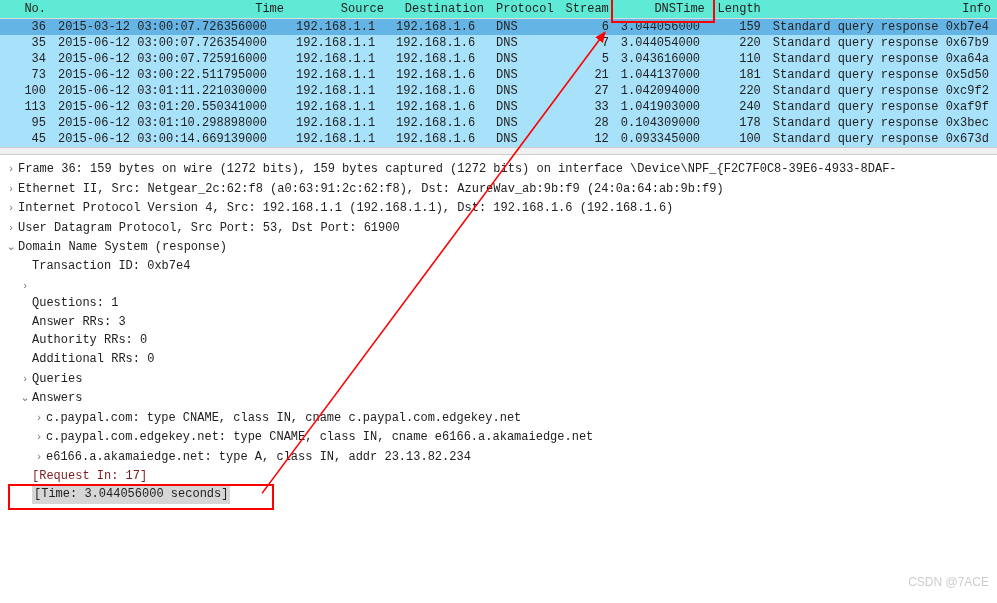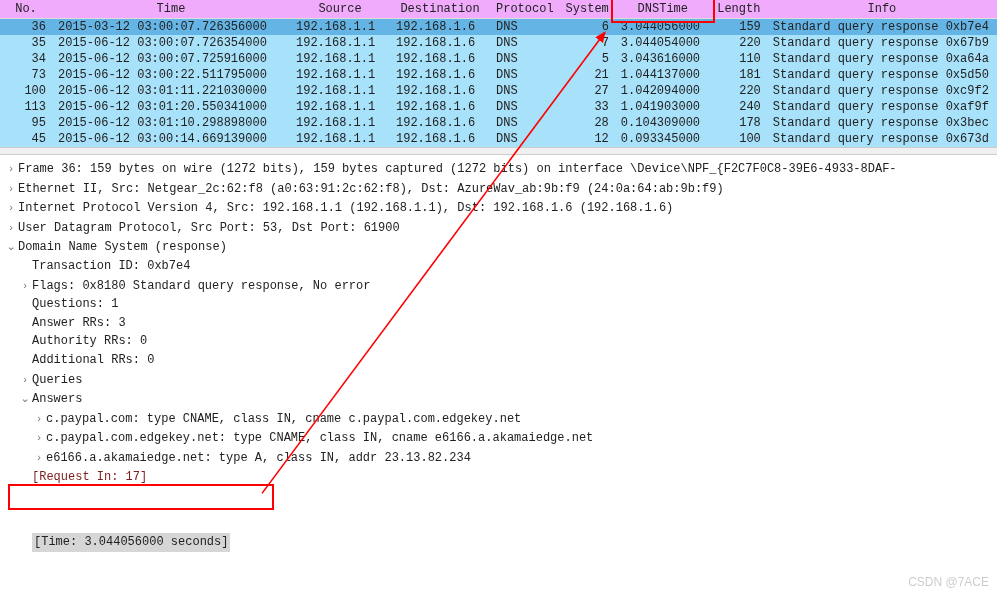--- a/index.html
+++ b/index.html
@@ -13,22 +13,22 @@
     height: 603px;
     overflow: hidden;
     position: relative;
   }
   .packet-list {
     width: 100%;
     border-collapse: collapse;
     background: #fff;
   }
   .packet-list th {
-    text-align: center;
-    background: #f0abfc;
+    text-align: right;
+    background: #5eead4;
     border-bottom: 1px solid #ddd;
     padding: 2px 6px;
     font-weight: normal;
     white-space: nowrap;
     font-size: 12px;
     position: relative;
   }
   .red-box-header {
     position: absolute;
     border: 2px solid red;
@@ -76,21 +76,20 @@
   .tree-indent {
     display: inline-block;
   }
   .link-text {
     color: #7f1d1d;
   }
   .sel-gray {
     background: #d6d6d6;
     display: inline-block;
     padding: 0 2px;
-    margin-top: 47px;
   }
   .red-box-bottom {
     position: absolute;
     border: 2px solid red;
     pointer-events: none;
     z-index: 5;
   }
   .watermark {
     position: absolute;
     right: 8px;
@@ -123,21 +122,21 @@
     <col style="width:56px">
     <col>
   </colgroup>
   <thead>
     <tr>
       <th>No.</th>
       <th>Time</th>
       <th>Source</th>
       <th>Destination</th>
       <th>Protocol</th>
-      <th>System</th>
+      <th>Stream</th>
       <th id="th-dnstime">DNSTime</th>
       <th>Length</th>
       <th>Info</th>
     </tr>
   </thead>
   <tbody id="packet-rows">
       <tr class="selected">
         <td class="num-col">36</td>
         <td>2015-03-12 03:00:07.726356000</td>
         <td>192.168.1.1</td>
@@ -260,21 +259,20 @@
   </div>
 
   <div class="tree-line">
     <span class="tree-indent" style="width:28px"></span>
     <span>Transaction ID: 0xb7e4</span>
   </div>
 
   <div class="tree-line">
     <span class="tree-indent" style="width:14px"></span>
     <span class="tree-toggle">›</span>
-    <span>Flags: 0x8180 Standard query response, No error</span>
   </div>
 
   <div class="tree-line">
     <span class="tree-indent" style="width:28px"></span>
     <span>Questions: 1</span>
   </div>
 
   <div class="tree-line">
     <span class="tree-indent" style="width:28px"></span>
     <span>Answer RRs: 3</span>

